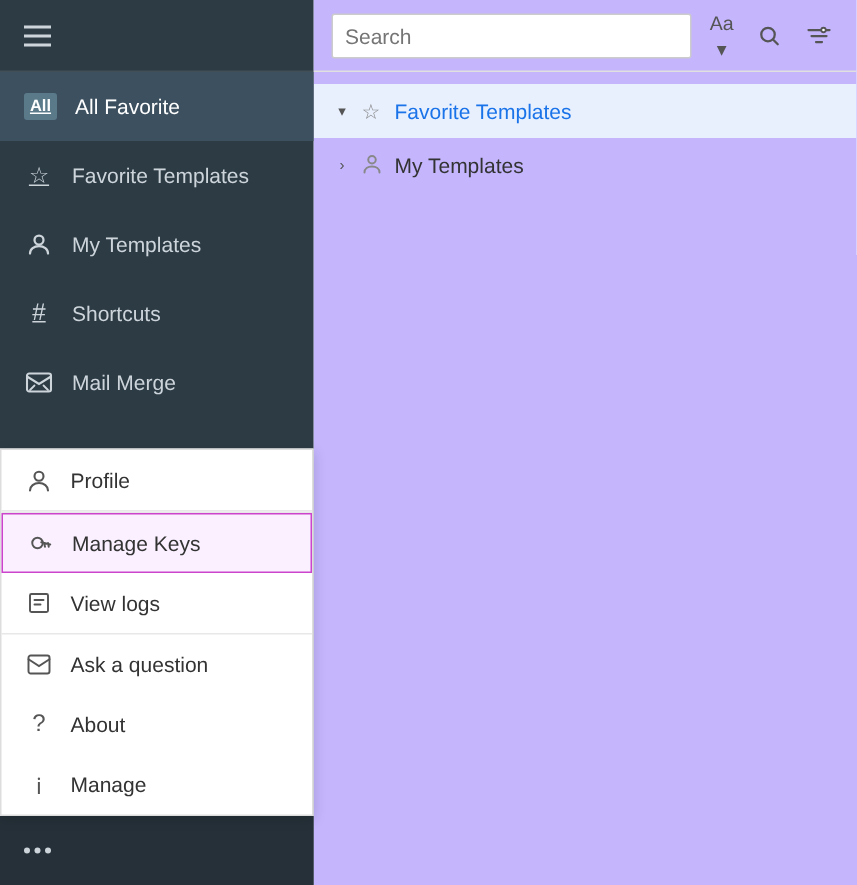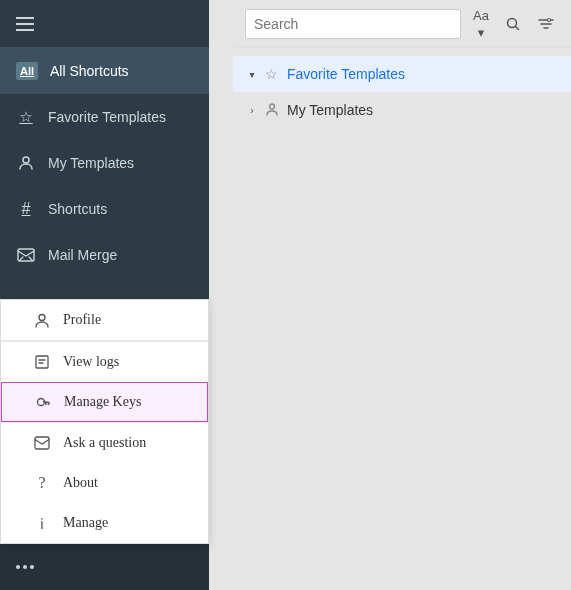--- a/index.html
+++ b/index.html
@@ -86,27 +86,26 @@
       background: #fff;
       border: 1px solid #ddd;
       box-shadow: 0 2px 8px rgba(0,0,0,0.15);
       z-index: 10;
       color: #333;
     }
 
     .dropdown-item {
       display: flex;
       align-items: center;
-      padding: 10px 32px;
+      padding: 10px 16px;
       cursor: pointer;
       gap: 12px;
       font-size: 14px;
       color: #333;
       height: 40px;
-      font-family: Liberation Serif, serif;
     }
     .dropdown-item.highlighted {
       background: #faf0ff;
       border: 1.5px solid #cc44cc;
     }
     .dropdown-divider {
       height: 1px;
       background: #e8e8e8;
       margin: 0;
     }
@@ -137,22 +136,21 @@
       height: 4px;
       border-radius: 50%;
       background: #cdd5db;
     }
 
     
     .main {
       flex: 1;
       display: flex;
       flex-direction: column;
-      background: #e5e5e5;
-      padding-left: 24px;
+      background: #c4b5fd;
     }
 
     .main-toolbar {
       height: 48px;
       display: flex;
       align-items: center;
       padding: 0 12px;
       border-bottom: 1px solid #e0e0e0;
       gap: 8px;
     }
@@ -241,21 +239,21 @@
       <span></span>
         <span></span>
         <span></span>
     </div>
   </div>
 
   <div class="sidebar-nav">
 
     <div class="sidebar-item active">
       <span class="icon" style="font-size:11px;font-weight:700;color:#fff;background:#5a7a8a;border-radius:2px;width:22px;height:18px;display:flex;align-items:center;justify-content:center;">All</span>
-      <span>All Shortcuts</span>
+      <span>All Favorite</span>
     </div>
 
     <div class="sidebar-item">
       <span class="icon">☆</span>
       <span>Favorite Templates</span>
     </div>
 
     <div class="sidebar-item">
       <span class="icon">
         <svg width="16" height="16" viewBox="0 0 16 16" fill="none">
@@ -295,38 +293,38 @@
         </svg>
       </span>
       <span>Profile</span>
     </div>
 
     <div class="dropdown-divider"></div>
 
 
     <div class="dropdown-divider"></div>
 
+    <div class="dropdown-item highlighted">
+      <span class="icon">
+        <svg width="16" height="16" viewBox="0 0 16 16" fill="none">
+          <circle cx="6" cy="8" r="3.5" stroke="#555" stroke-width="1.3"></circle>
+          <path d="M8.5 7.5l6 1.5M13 8l.5 2.5M10.5 8.5l.5 2" stroke="#555" stroke-width="1.3" stroke-linecap="round"></path>
+        </svg>
+      </span>
+      <span>Manage Keys</span>
+    </div>
+
     <div class="dropdown-item">
       <span class="icon">
         <svg width="16" height="16" viewBox="0 0 16 16" fill="none">
           <rect x="2" y="2" width="12" height="12" rx="1" stroke="#555" stroke-width="1.3"></rect>
           <path d="M5 6h6M5 9h4" stroke="#555" stroke-width="1.3" stroke-linecap="round"></path>
         </svg>
       </span>
       <span>View logs</span>
-    </div>
-
-    <div class="dropdown-item highlighted">
-      <span class="icon">
-        <svg width="16" height="16" viewBox="0 0 16 16" fill="none">
-          <circle cx="6" cy="8" r="3.5" stroke="#555" stroke-width="1.3"></circle>
-          <path d="M8.5 7.5l6 1.5M13 8l.5 2.5M10.5 8.5l.5 2" stroke="#555" stroke-width="1.3" stroke-linecap="round"></path>
-        </svg>
-      </span>
-      <span>Manage Keys</span>
     </div>
 
     <div class="dropdown-divider"></div>
 
     <div class="dropdown-item">
       <span class="icon">
         <svg width="16" height="14" viewBox="0 0 16 14" fill="none">
           <rect x="1" y="1" width="14" height="12" rx="1.5" stroke="#555" stroke-width="1.3"></rect>
           <path d="M1 3.5l7 4.5 7-4.5" stroke="#555" stroke-width="1.3" stroke-linecap="round"></path>
         </svg>

